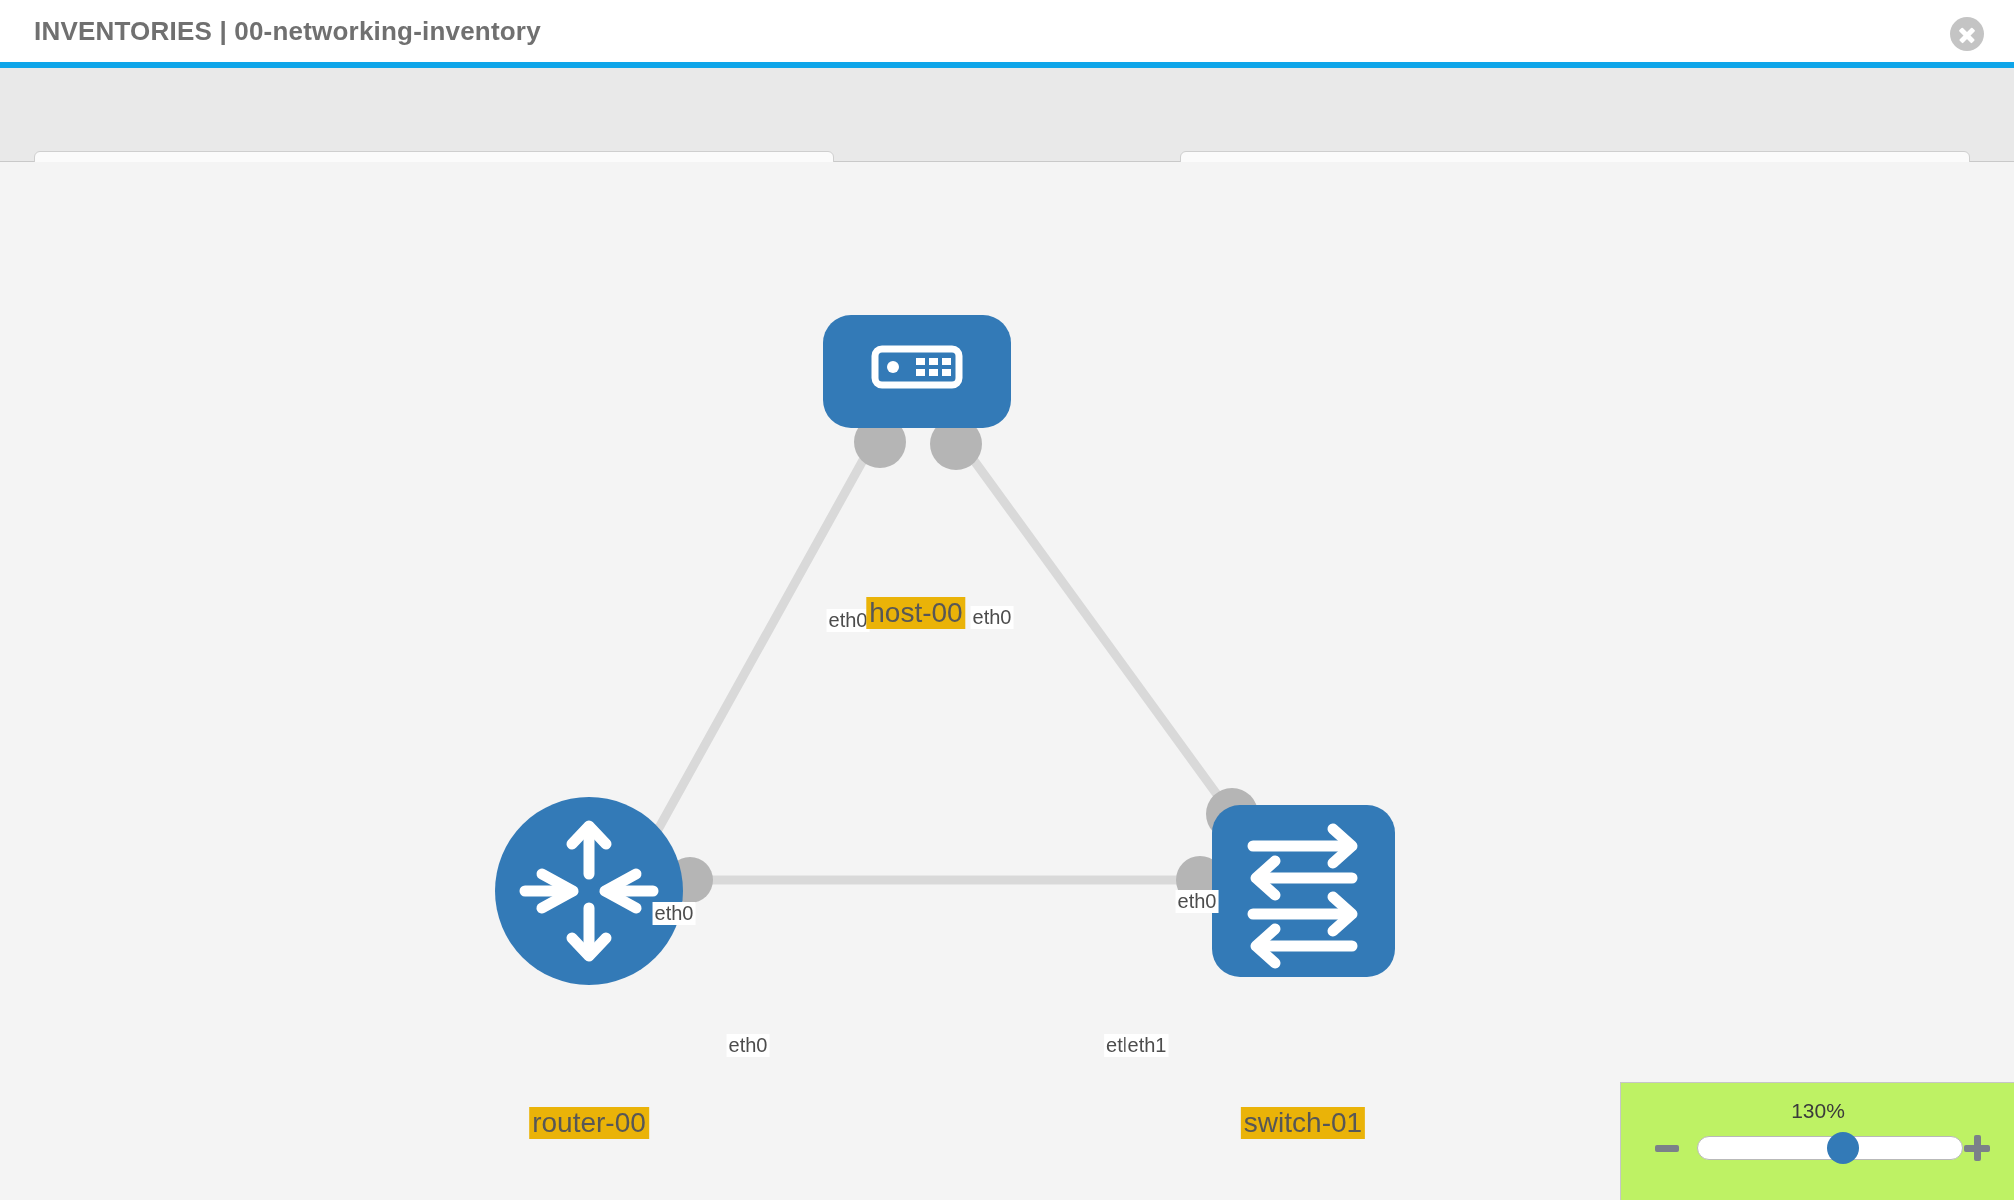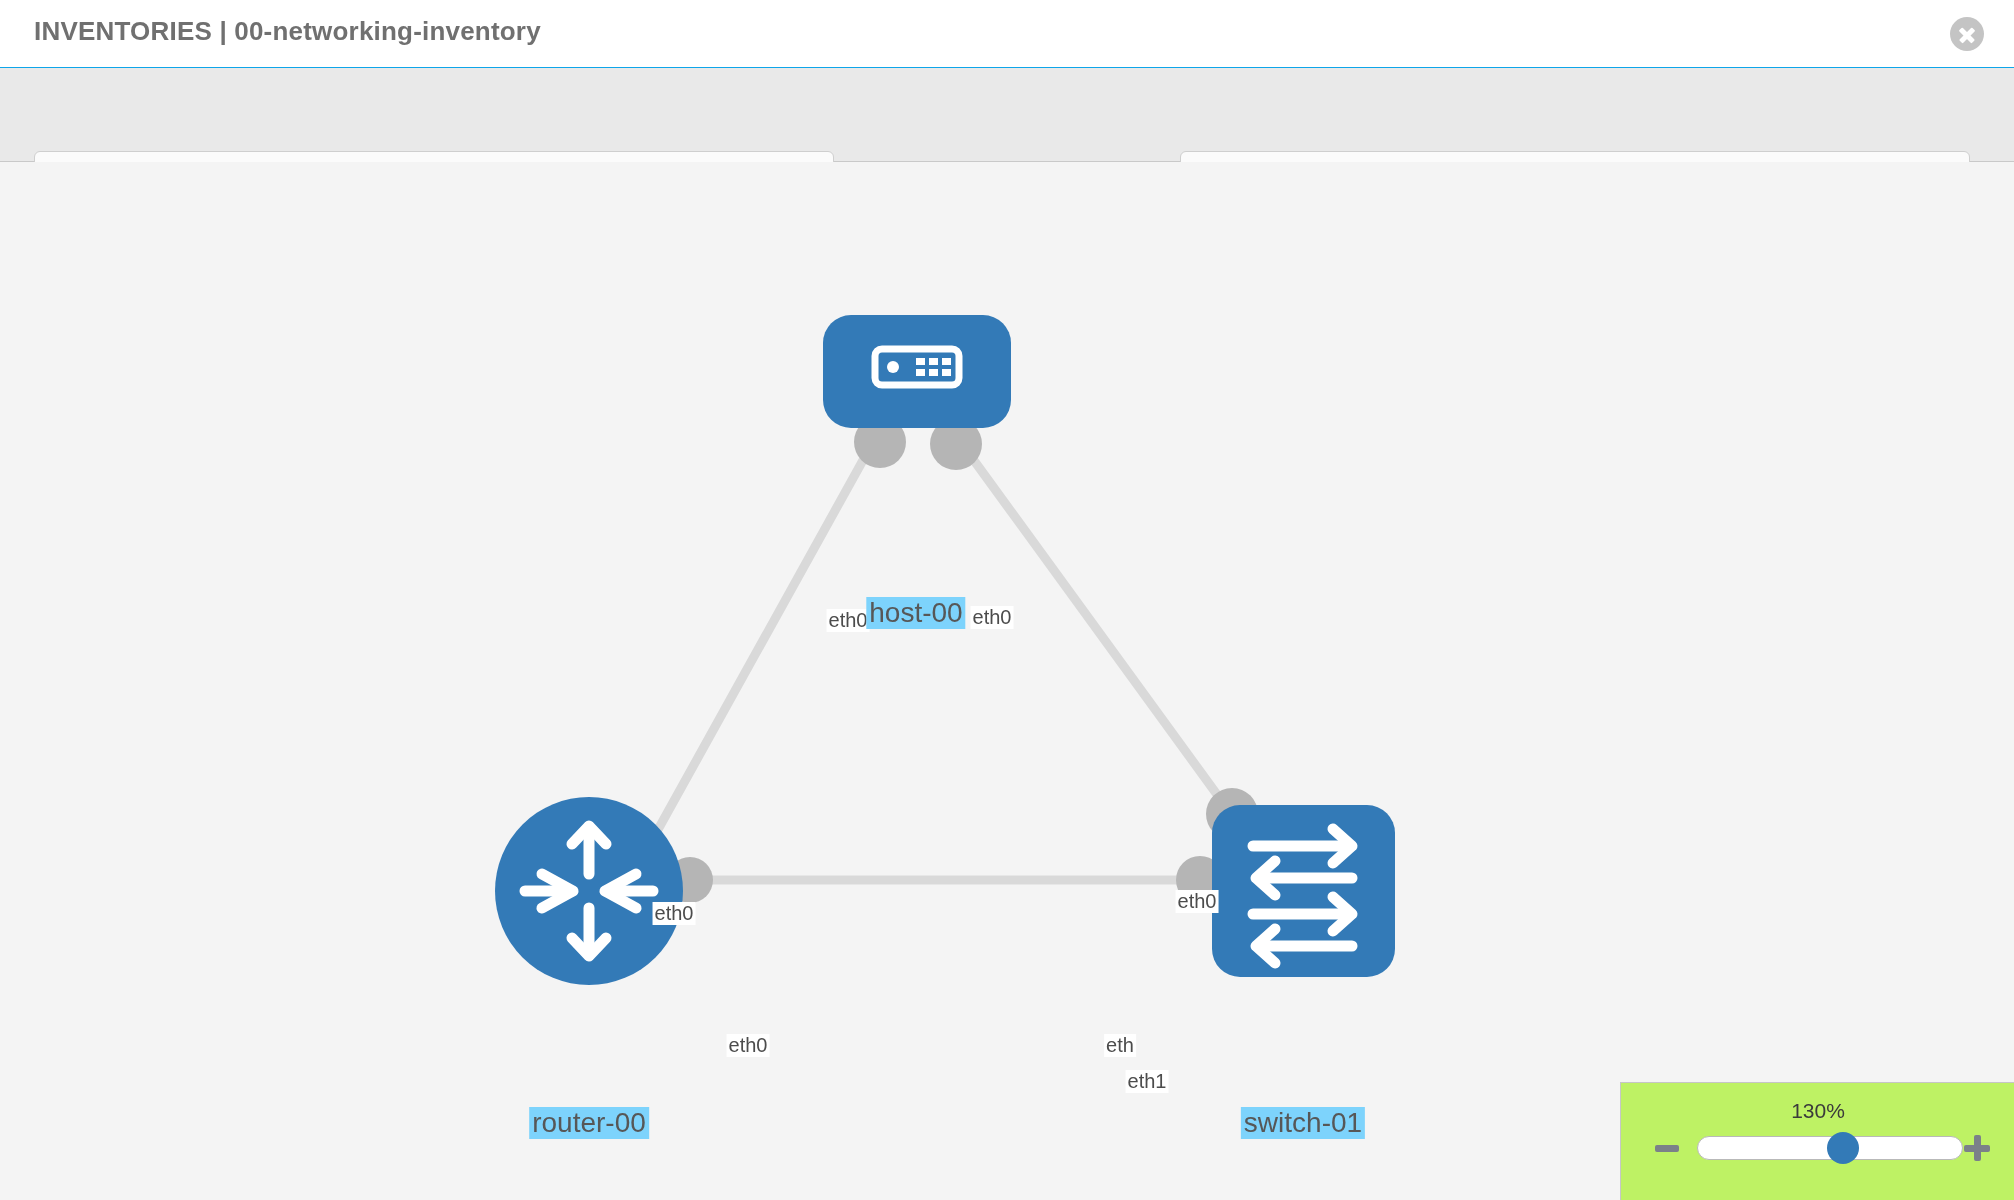--- a/index.html
+++ b/index.html
@@ -19,21 +19,21 @@
     background: #ffffff;
   }
 
   
   .header {
     position: absolute;
     left: 0; top: 0;
     width: 2014px;
     height: 68px;
     background: #ffffff;
-    border-bottom: 1px solid #0ea5e9;
+    border-bottom: 6px solid #0ea5e9;
     box-sizing: border-box;
   }
   .header-title {
     position: absolute;
     left: 34px;
     top: 16px;
     font-size: 26px;
     font-weight: bold;
     color: #707070;
     letter-spacing: 0.2px;
@@ -129,21 +129,21 @@
     left: 0; top: 0;
     width: 2014px;
     height: 1038px;
   }
 
   
   .node-label {
     position: absolute;
     font-size: 28px;
     color: #575757;
-    background: #7dd3fc;
+    background: #eab308;
     padding: 0 3px;
     white-space: nowrap;
     transform: translateX(-50%);
   }
   .iface-label {
     position: absolute;
     font-size: 20px;
     color: #4c4c4c;
     background: #ffffff;
     padding: 0 2px;
@@ -319,21 +319,21 @@
         </g>
       </g>
     </svg>
 
     <span class="iface-label" style="left:848px; top:447px;">eth0</span>
     <span class="iface-label" style="left:992px; top:444px;">eth0</span>
     <span class="iface-label" style="left:674px; top:740px;">eth0</span>
     <span class="iface-label" style="left:1197px; top:728px;">eth0</span>
     <span class="iface-label" style="left:748px; top:872px;">eth0</span>
     <span class="iface-label" style="left:1120px; top:872px;">eth</span>
-    <span class="iface-label" style="left:1147px; top:908px;">eth1</span>
+    <span class="iface-label" style="left:1147px; top:872px;">eth1</span>
 
     <span class="node-label" style="left:916px; top:435px;">host-00</span>
     <span class="node-label" style="left:589px; top:945px;">router-00</span>
     <span class="node-label" style="left:1303px; top:945px;">switch-01</span>
   </div>
 
   <div class="zoom-panel">
     <div class="zoom-value">130%</div>
     <div class="zoom-minus"></div>
     <div class="zoom-track">

